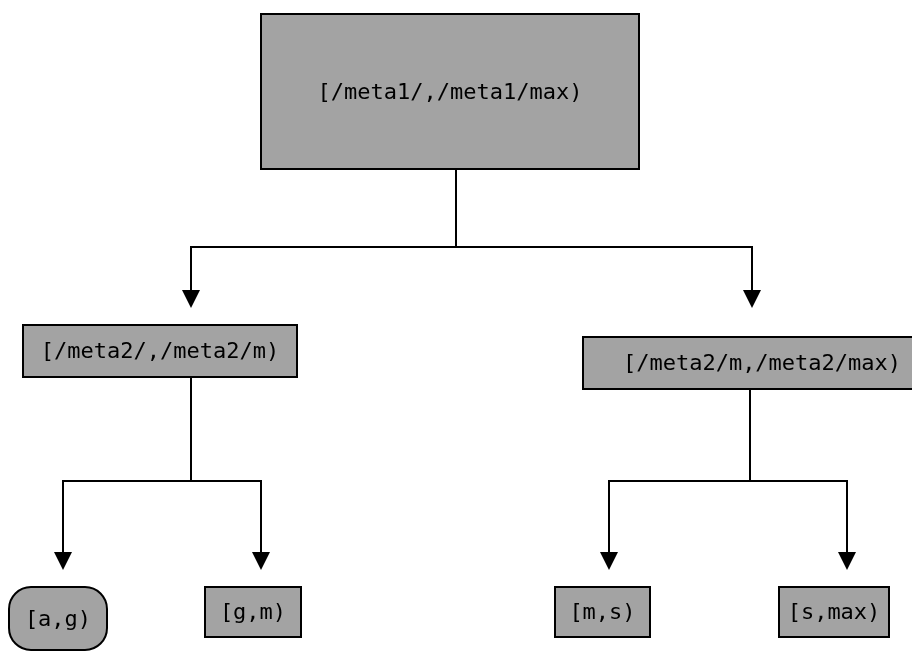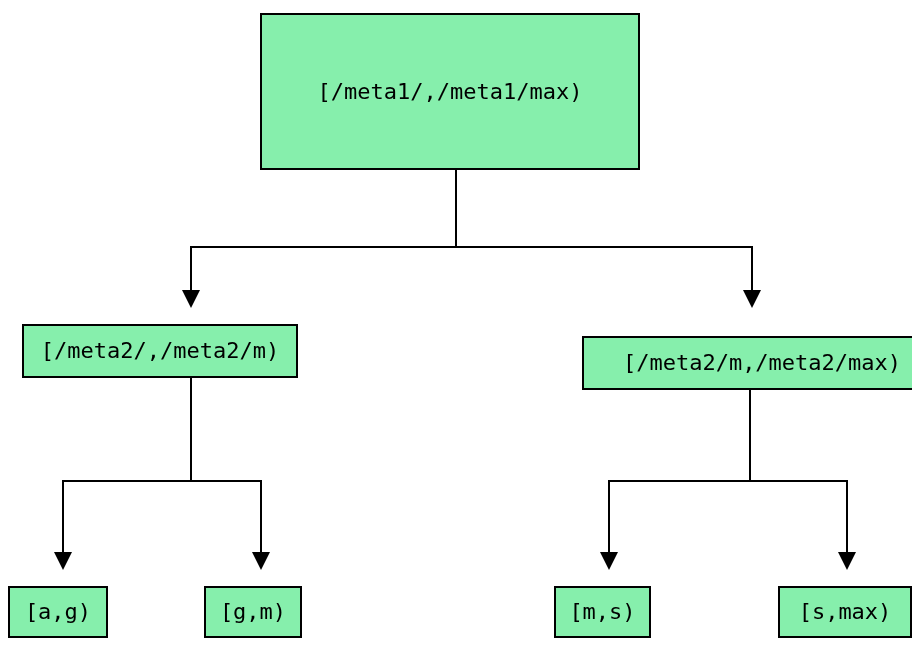--- a/index.html
+++ b/index.html
@@ -20,36 +20,36 @@
     left: 0;
     top: 0;
     width: 912px;
     height: 652px;
     display: block;
   }
   .node {
     position: absolute;
     box-sizing: border-box;
     border: 2px solid #000000;
-    background: #86efac;
+    background: #a3a3a3;
     color: #000000;
     display: flex;
     align-items: center;
     justify-content: center;
     font-size: 22px;
     line-height: 1;
     white-space: nowrap;
   }
   .node-root  { left: 260px; top: 13px;  width: 380px; height: 157px; }
   .node-l2a   { left: 22px;  top: 324px; width: 276px; height: 54px; }
   .node-l2b   { left: 582px; top: 336px; width: 360px; height: 54px; }
-  .node-leaf1 { left: 8px;   top: 586px; width: 100px; height: 52px; }
+  .node-leaf1 { left: 8px;   top: 586px; width: 100px; height: 65px; border-radius: 23px; }
   .node-leaf2 { left: 204px; top: 586px; width: 98px;  height: 52px; }
   .node-leaf3 { left: 554px; top: 586px; width: 97px;  height: 52px; }
-  .node-leaf4 { left: 778px; top: 586px; width: 134px; height: 52px; }
+  .node-leaf4 { left: 778px; top: 586px; width: 112px; height: 52px; }
   .edge-line {
     fill: none;
     stroke-width: 2px;
   }
   .arrow-head {
     stroke: none;
   }
 </style>
 </head>
 <body>

